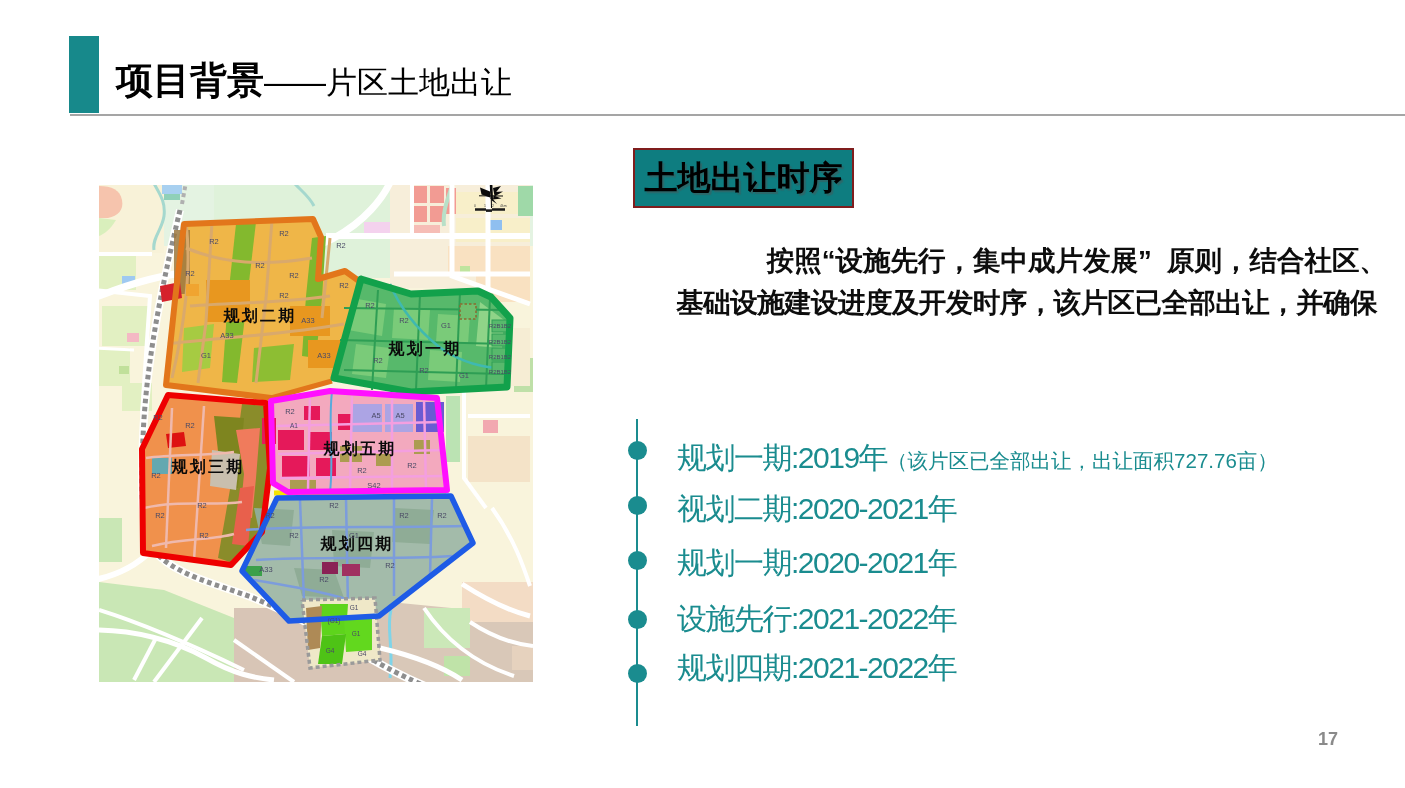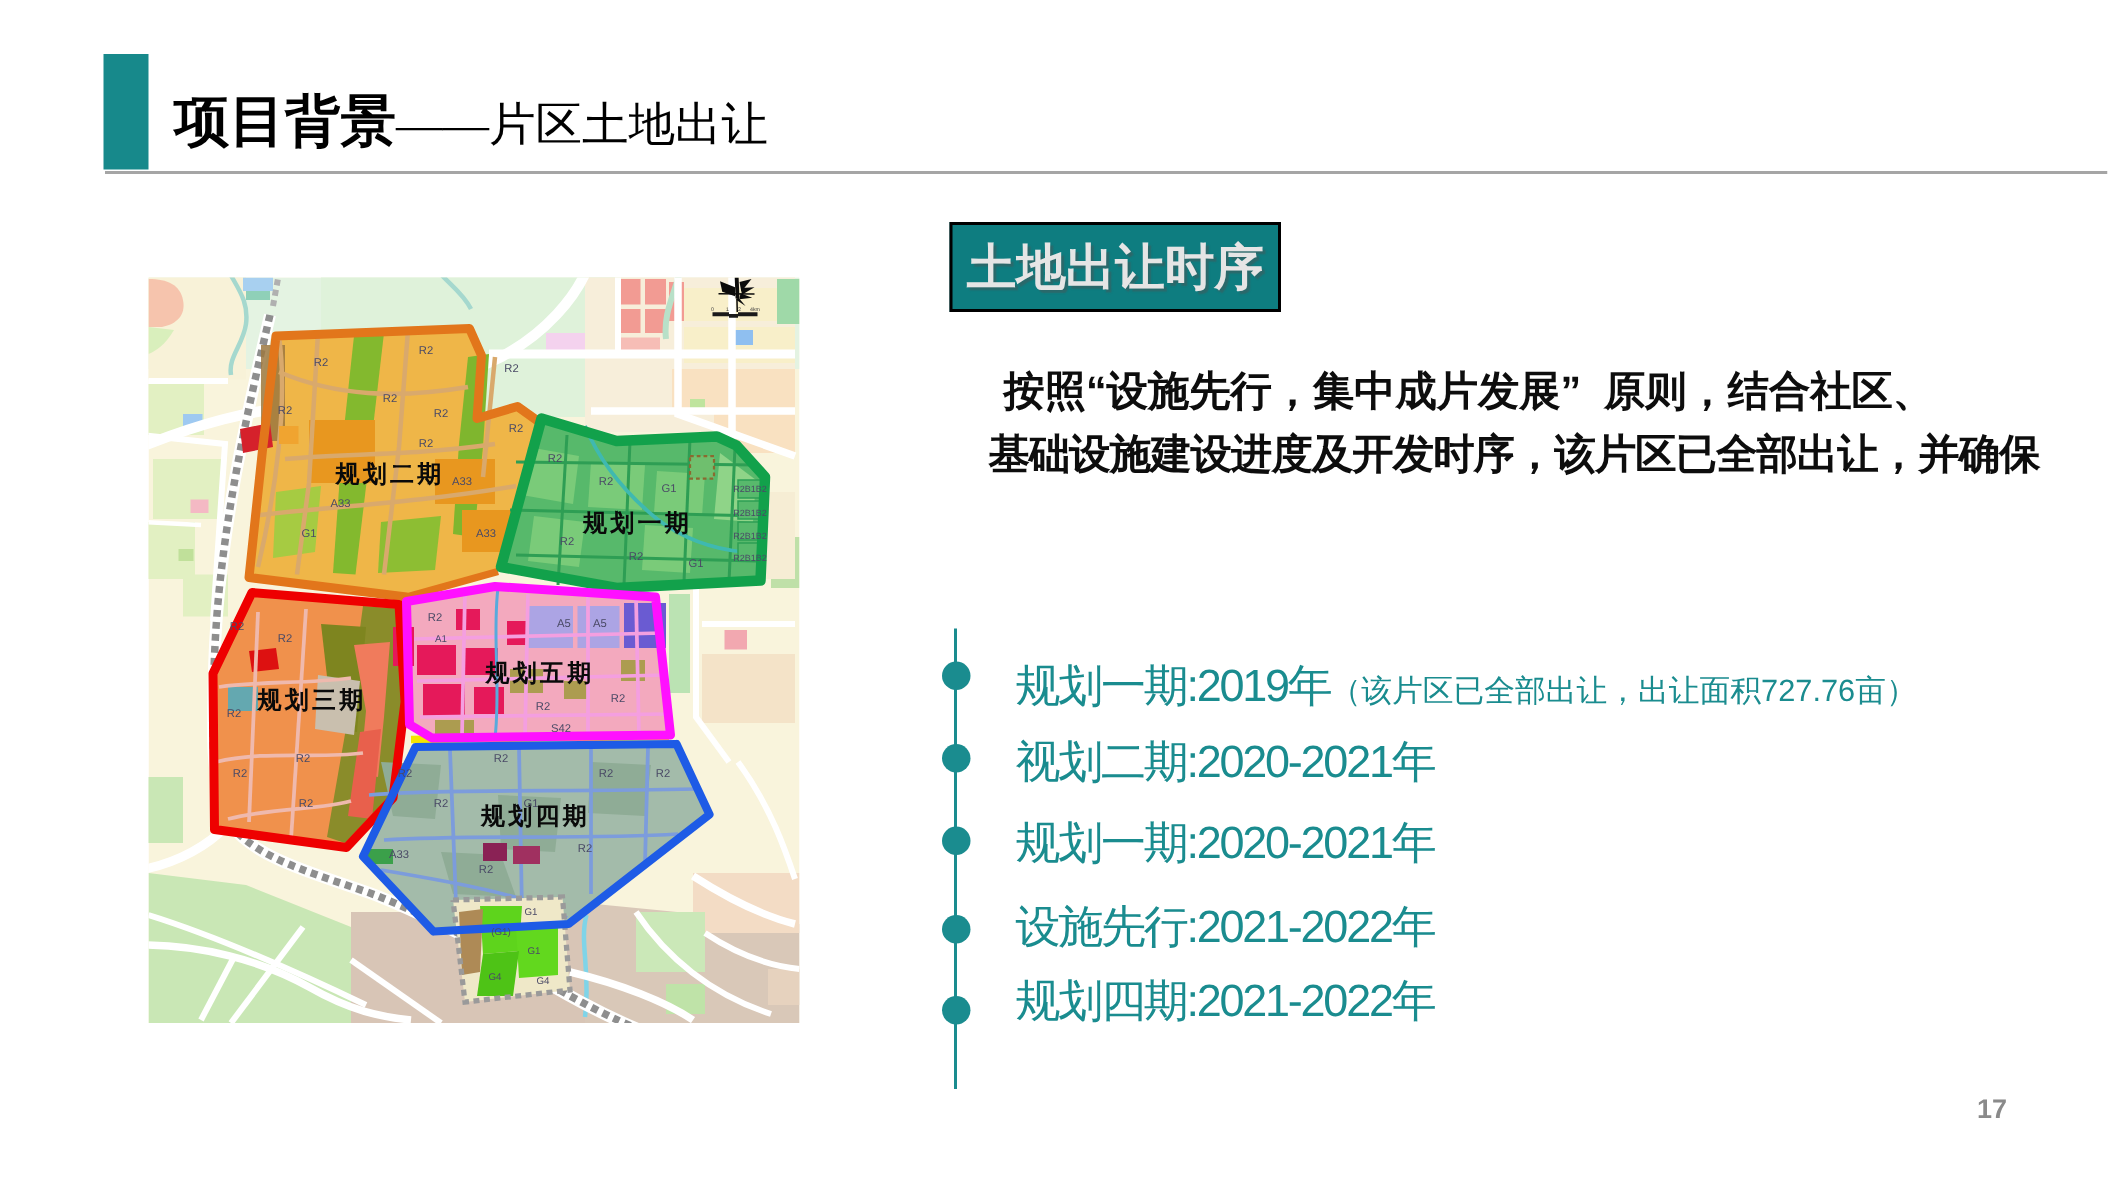--- a/index.html
+++ b/index.html
@@ -1,27 +1,27 @@
 <!DOCTYPE html>
 <html><head>
 <meta charset="utf-8">
 <style>
 html,body{margin:0;padding:0;}
 body{width:1405px;height:788px;background:#fff;overflow:hidden;position:relative;
   font-family:"Liberation Sans",sans-serif;}
 .abs{position:absolute;}
 #bar{left:69px;top:36px;width:30px;height:77px;background:#17898B;}
-#title{left:116px;top:56px;font-size:31px;color:#000;white-space:nowrap;font-family:Liberation Serif, serif;}
+#title{left:116px;top:56px;font-size:31px;color:#000;white-space:nowrap;}
 #title b{font-size:37px;}
 #hline{left:70px;top:114px;width:1335px;height:0;border-top:2px solid #A5A5A5;}
-#tbox{left:633px;top:148px;width:217px;height:56px;background:#0E7D80;border:2px solid #000000;
-  color:#e5e5e5;font-weight:bold;font-size:33px;text-align:center;line-height:56px;
+#tbox{left:633px;top:148px;width:217px;height:56px;background:#0E7D80;border:2px solid #7f1d1d;
+  color:#000000;font-weight:bold;font-size:33px;text-align:center;line-height:56px;
   text-shadow:2px 2px 1px rgba(80,80,80,.45);letter-spacing:0px;}
 #para{left:659px;top:240px;width:718px;font-size:27.5px;font-weight:bold;color:#0d0d0d;
-  line-height:41.5px;text-align:left;white-space:nowrap;}
+  line-height:41.5px;text-align:right;white-space:nowrap;}
 #vline{left:636px;top:419px;width:2px;height:307px;background:#1A8C8F;}
 .dot{width:19px;height:19px;border-radius:50%;background:#1A8C8F;left:628px;}
 .li{left:677px;font-size:30px;line-height:30px;letter-spacing:-1.5px;color:#1A8C8F;white-space:nowrap;text-align:right;}
 .li small{font-size:20.5px;letter-spacing:0;}
 #pagenum{left:1318px;top:729px;font-size:18px;color:#8A8A8A;font-weight:bold;}
 </style>
 </head>
 <body>
 <div class="abs" id="bar"></div>
 <div class="abs" id="title"><b>项目背景</b>——片区土地出让</div>

